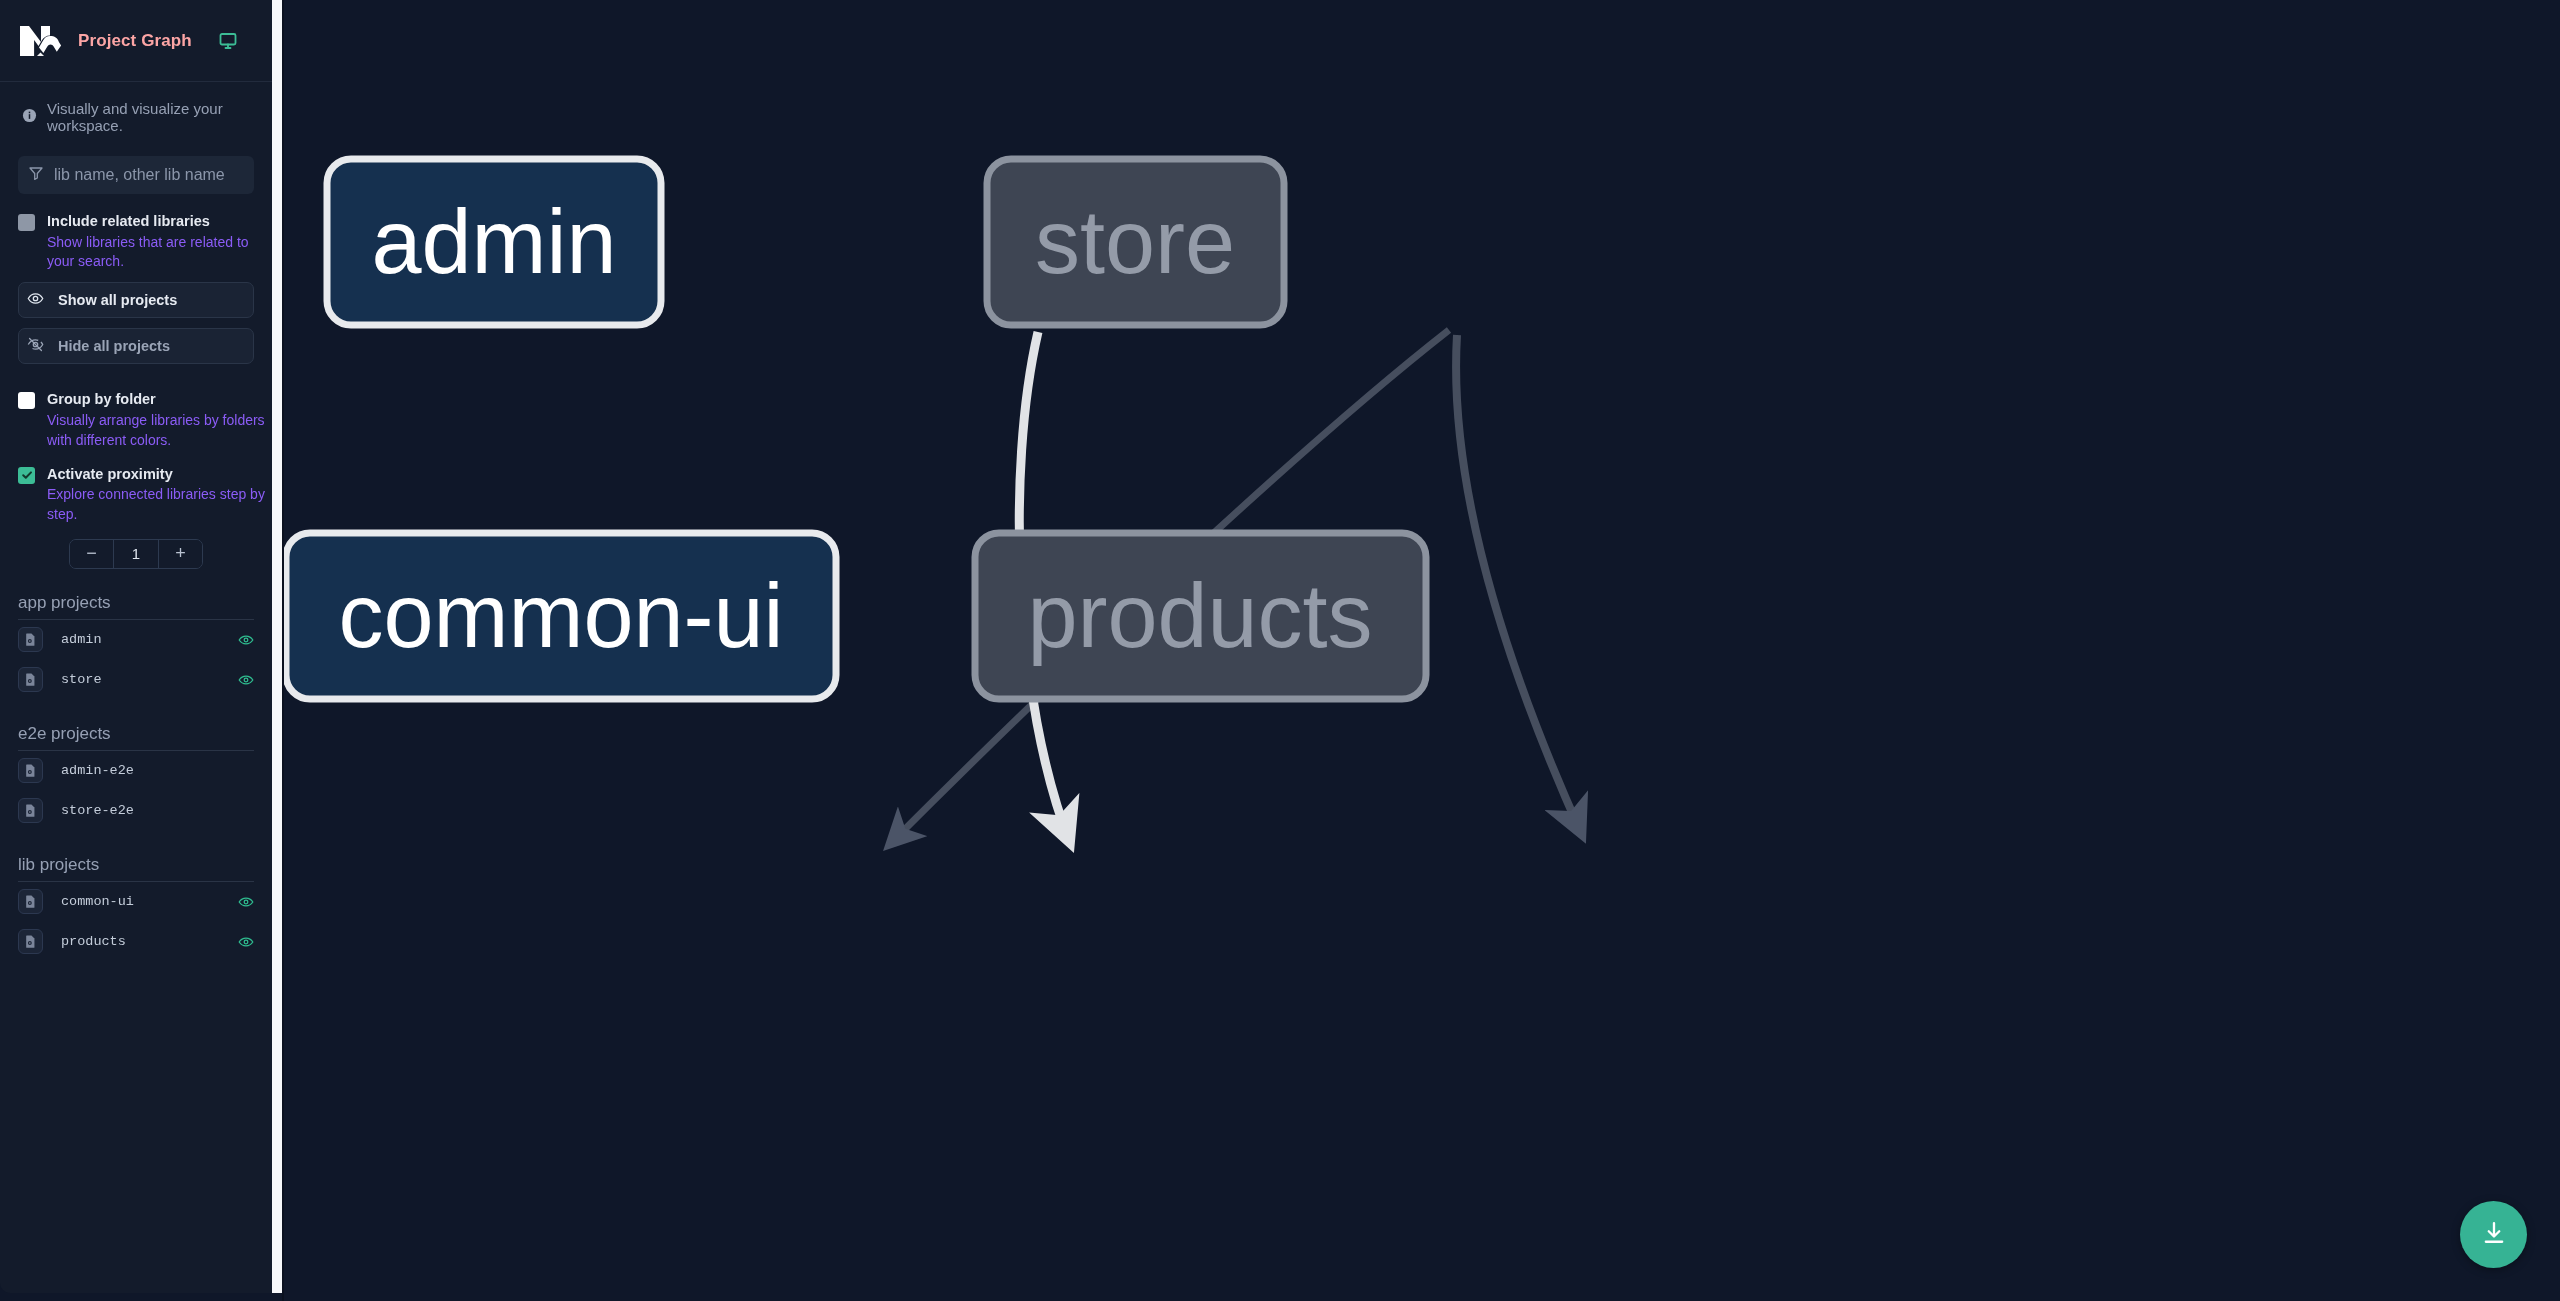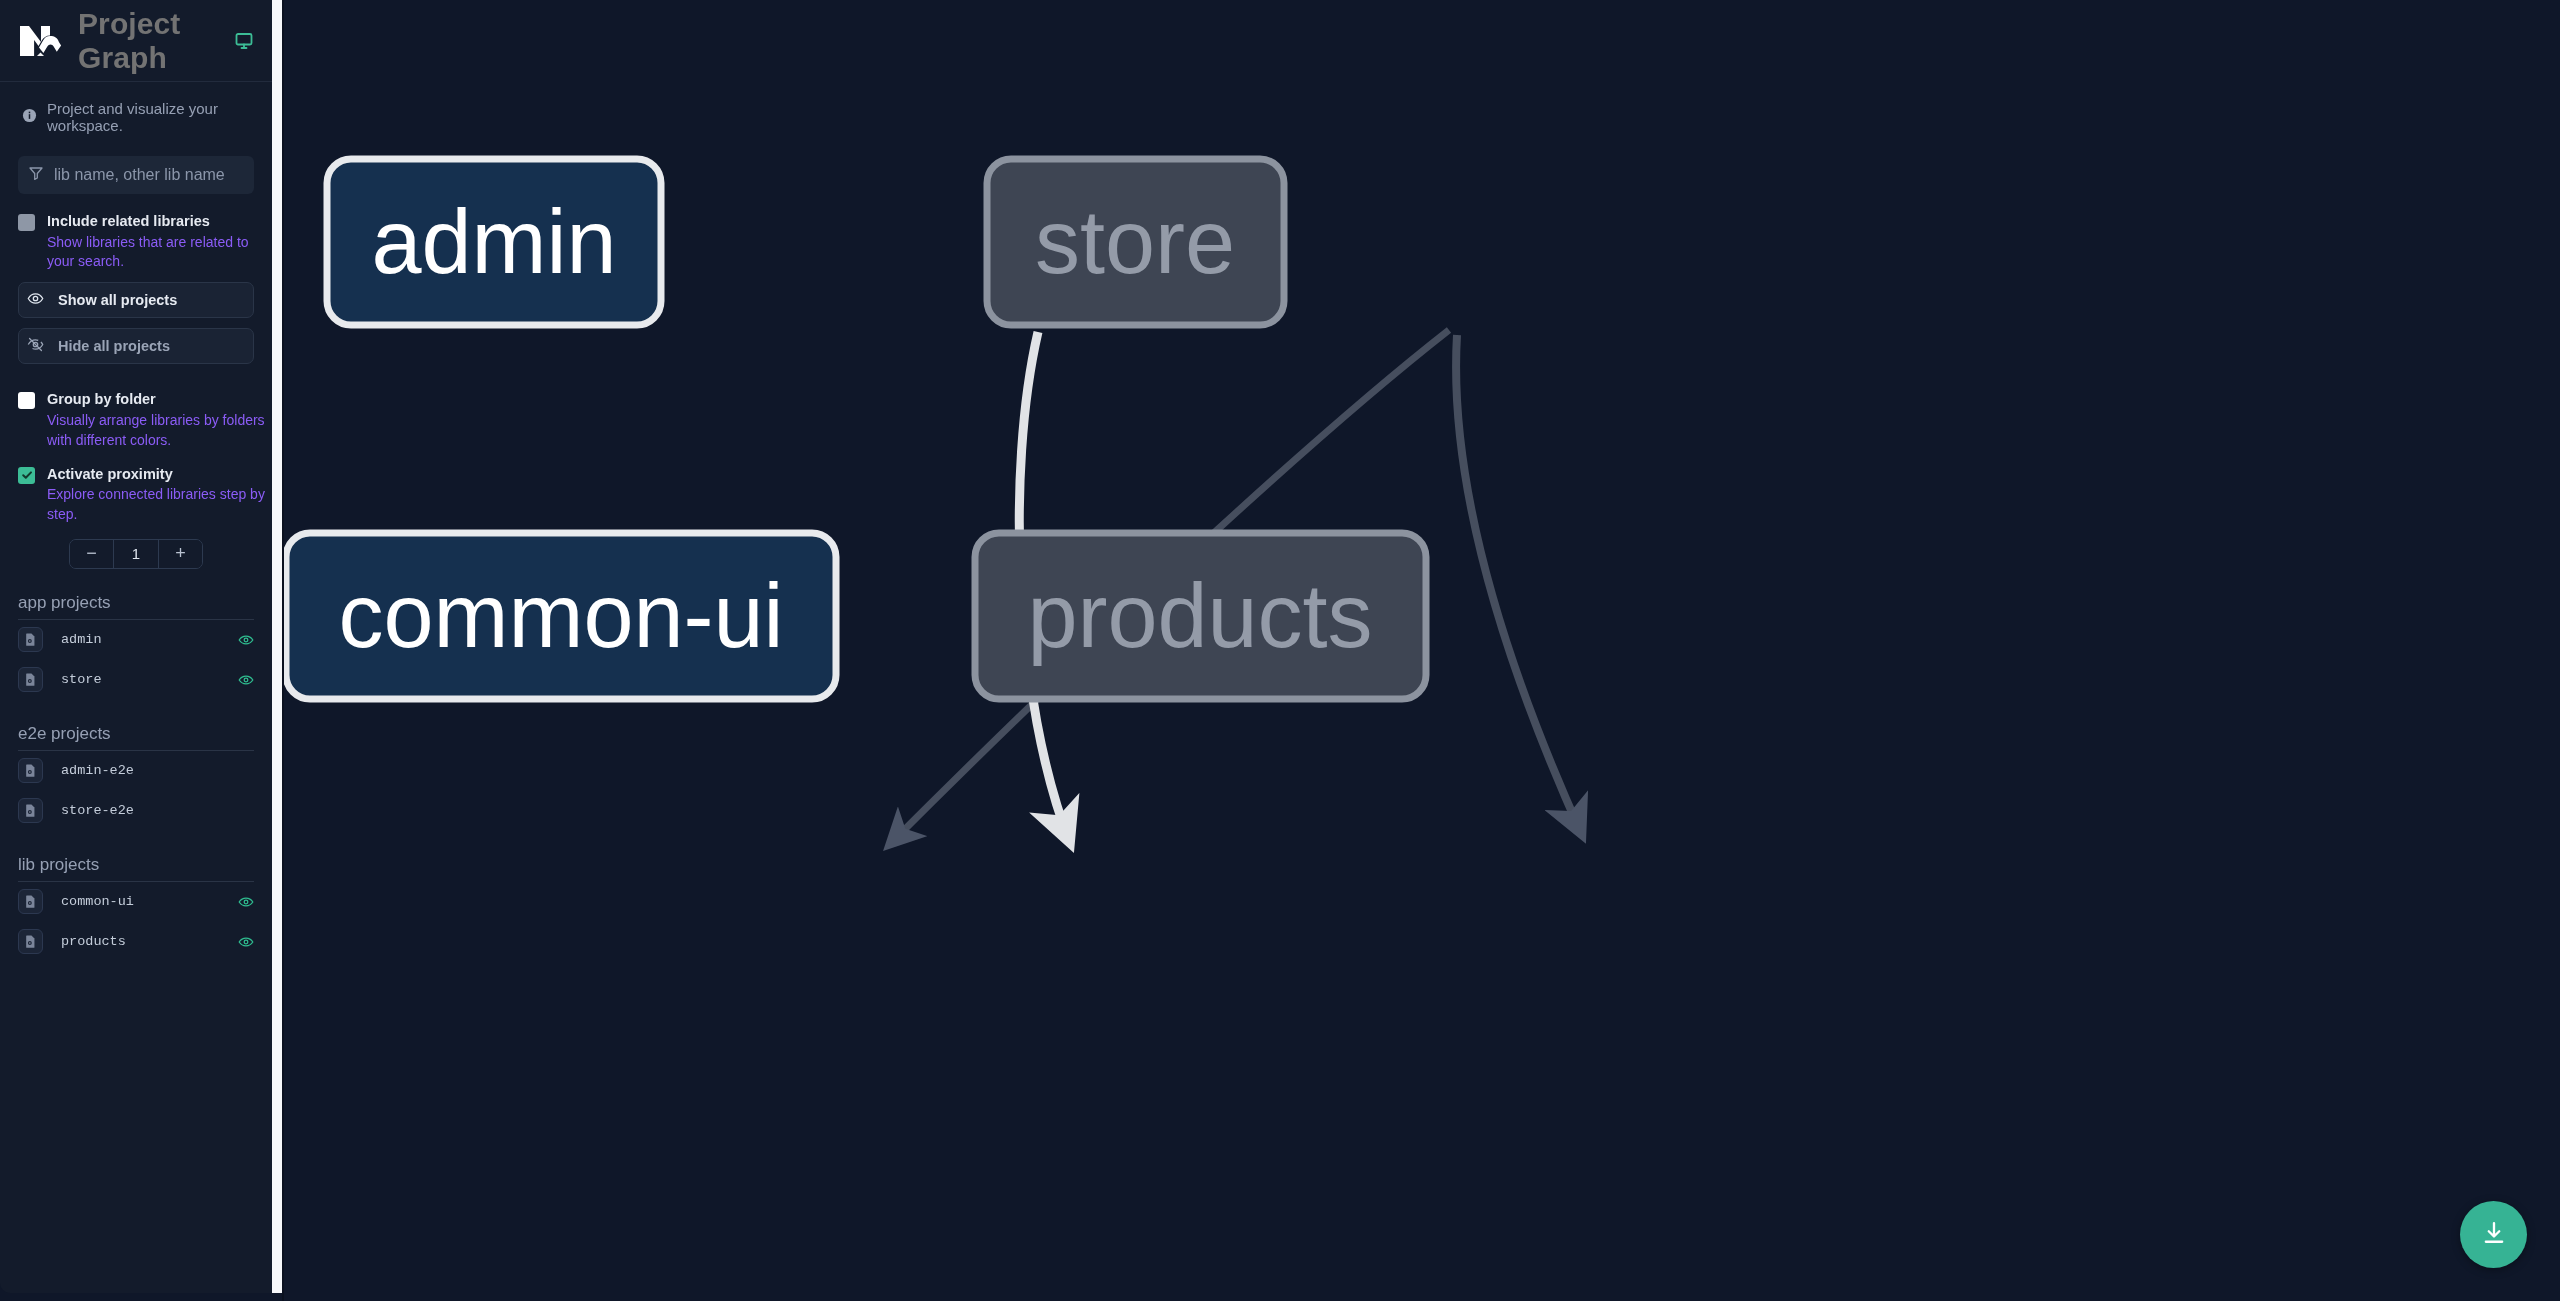--- a/index.html
+++ b/index.html
@@ -32,21 +32,21 @@
 
   .sb-header {
     height: 82px;
     display: flex; align-items: center;
     padding: 0 18px;
     border-bottom: 1px solid #222b3d;
     gap: 14px;
   }
   .nx-logo { width: 46px; height: 38px; flex: 0 0 auto; }
   .sb-title {
-    color: #737373; font-size: 30px; font-weight: 700;
+    color: #fca5a5; font-size: 17px; font-weight: 700;
     letter-spacing: .1px;
   }
   .monitor-icon { margin-left: 12px; display: flex; align-items: center; }
 
   .sb-tagline {
     display: flex; align-items: center; gap: 10px;
     padding: 18px 18px 14px 22px;
     color: #96a0b4; font-size: 15px;
   }
   .info-icon { flex: 0 0 auto; }
@@ -176,21 +176,21 @@
     </div>
 
     <div class="sb-tagline">
       <span class="info-icon">
         <svg width="15" height="15" viewBox="0 0 16 16">
           <circle cx="8" cy="8" r="7" fill="#9aa4b6"></circle>
           <rect x="7.2" y="6.6" width="1.6" height="5" fill="#131b2b"></rect>
           <rect x="7.2" y="3.9" width="1.6" height="1.7" fill="#131b2b"></rect>
         </svg>
       </span>
-      <span>Project and visualize your workspace.</span>
+      <span>Visually and visualize your workspace.</span>
     </div>
 
     <div class="sb-search">
       <span>
         <svg width="16" height="16" viewBox="0 0 16 16" fill="none" stroke="#8b96aa" stroke-width="1.3">
           <path d="M2 3h12l-4.7 5.5V13l-2.6 1.4V8.5z" stroke-linejoin="round"></path>
         </svg>
       </span>
       <input type="text" placeholder="lib name, other lib name" style="">
     </div>

